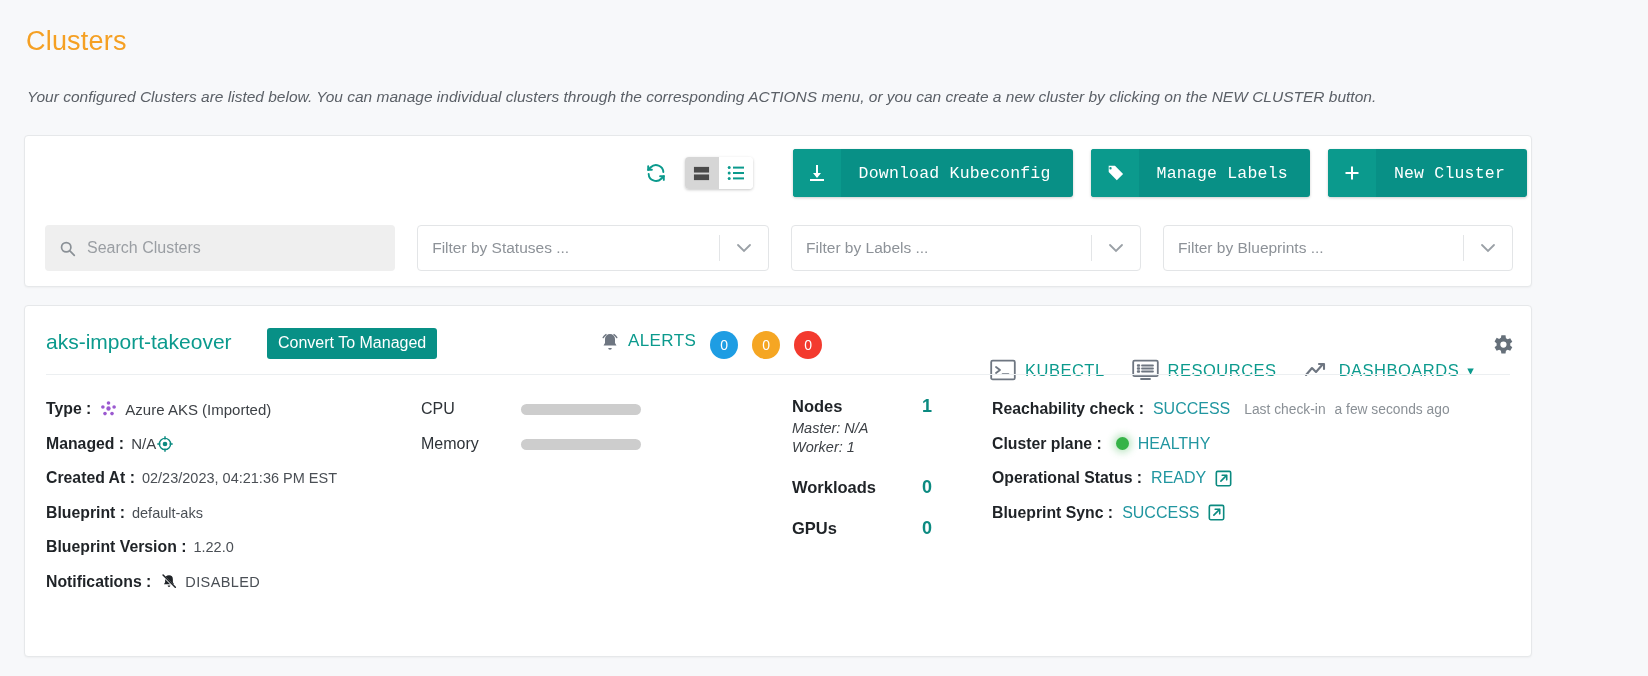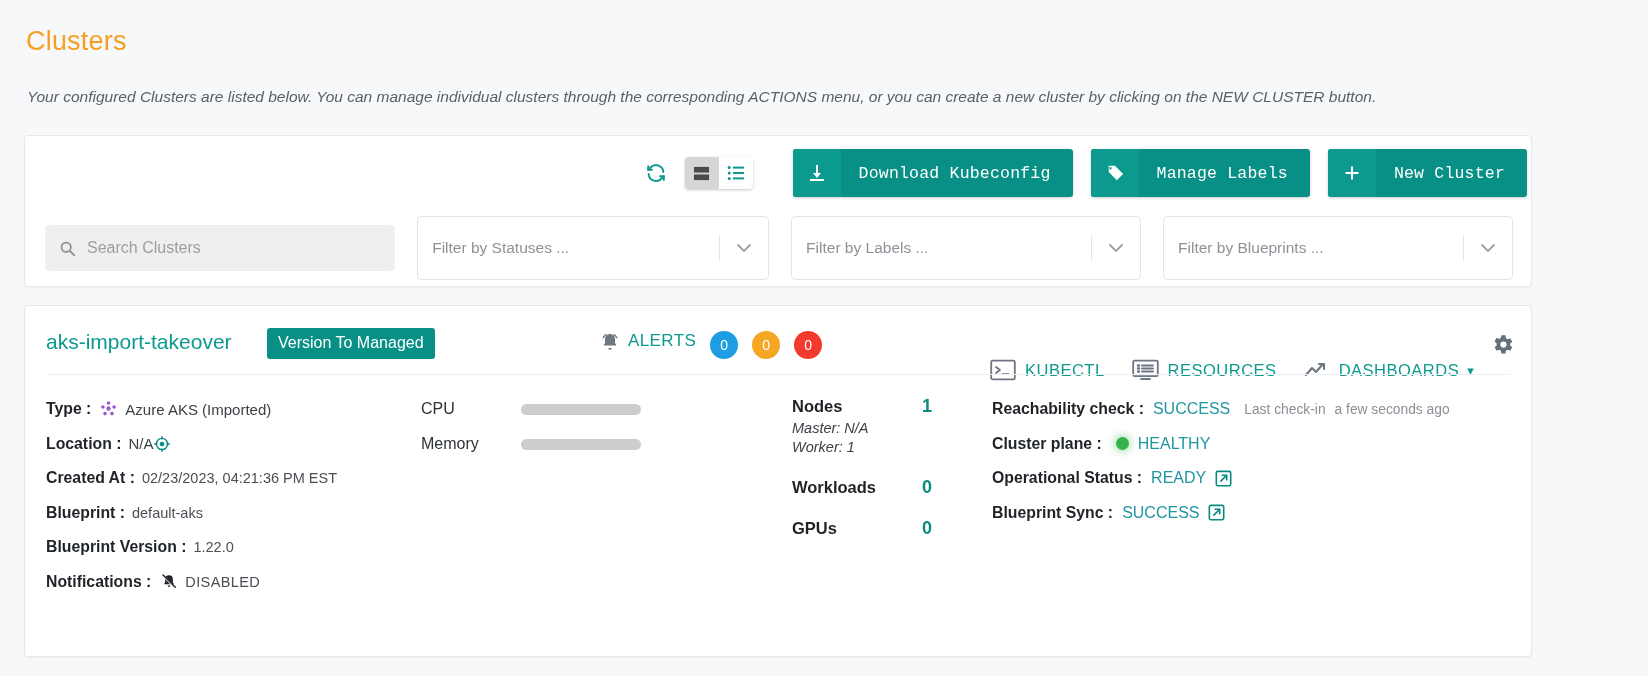--- a/index.html
+++ b/index.html
@@ -63,21 +63,21 @@
   .filters {
     position:absolute; left:0; top:82px; width:100%; height:60px;
     display:flex; align-items:center; padding:0 18px;
   }
   .search-box {
     width:356px; height:46px; background:#efefef; border-radius:4px;
     display:flex; align-items:center; padding:0 14px; margin-left:2px;
   }
   .search-box .ph { font-size:16px; color:#9a9ea3; margin-left:11px; }
   .select-box {
-    height:64px; background:#fff; border:1px solid #e3e5e7; border-radius:4px;
+    height:46px; background:#fff; border:1px solid #e3e5e7; border-radius:4px;
     display:flex; align-items:center; justify-content:space-between;
     margin-left:22px; padding:0 0 0 14px;gap:31px;
   }
   .select-box .ph { font-size:15.5px; color:#8d9298; }
   .sel-divider { width:1px; height:26px; background:#e3e5e7; }
   .caret { width:48px; display:flex; align-items:center; justify-content:center; color:#9aa0a6; }
   .sel-1 { width:358px; }
   .sel-2 { width:356px; }
   .sel-3 { width:356px; }
 
@@ -274,21 +274,21 @@
           </span>
         </span>
       </div>
     </div>
   </div>
 
   <div class="cluster-card">
 
     <div class="cluster-head">
       <div class="cluster-name">aks-import-takeover</div>
-      <div class="convert-badge">Version To Managed</div>
+      <div class="convert-badge">Convert To Managed</div>
 
       <div class="alerts-group">
         <span>
           <svg width="24" height="24" viewBox="0 0 24 24" fill="#6e7681">
             <path d="M12 3a5 5 0 0 0-5 5v4l-1.5 2.5h13L17 12V8a5 5 0 0 0-5-5z"></path>
             <path d="M10.2 17a1.8 1.8 0 0 0 3.6 0z"></path>
             <path d="M5.2 6.6A7.5 7.5 0 0 1 8 3.6" stroke="#6e7681" stroke-width="1.4" fill="none" stroke-linecap="round"></path>
             <path d="M18.8 6.6A7.5 7.5 0 0 0 16 3.6" stroke="#6e7681" stroke-width="1.4" fill="none" stroke-linecap="round"></path>
           </svg>
         </span>
@@ -352,21 +352,21 @@
               <circle cx="15.9" cy="7.3" r="1.9"></circle>
                 <circle cx="6.3" cy="14.3" r="1.9"></circle>
               <circle cx="13.7" cy="14.3" r="1.9"></circle>
                 <circle cx="10" cy="9" r="2.3"></circle>
             </svg>
           </span>
           <span class="info-val">Azure AKS (Imported)</span>
         </div>
 
         <div class="info-row">
-          <span class="info-key">Location :</span>
+          <span class="info-key">Managed :</span>
           <span class="info-val">N/A</span>
           <span style="margin-left:1px;display:inline-flex;">
             <svg width="16" height="16" viewBox="0 0 18 18" fill="none" stroke="#0b8a80" stroke-width="1.6">
               <circle cx="9" cy="9" r="6.3"></circle>
                 <circle cx="9" cy="9" r="2.6" fill="#0b8a80" stroke="none"></circle>
               <path d="M9 .9v2.4M9 14.7v2.4M.9 9h2.4M14.7 9h2.4" stroke-linecap="round"></path>
             </svg>
           </span>
         </div>
 

